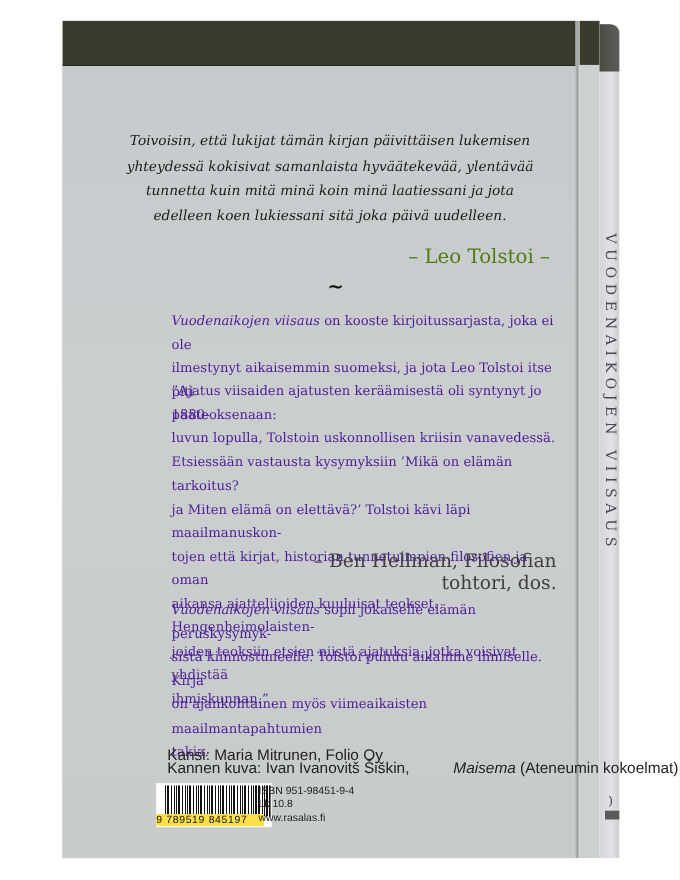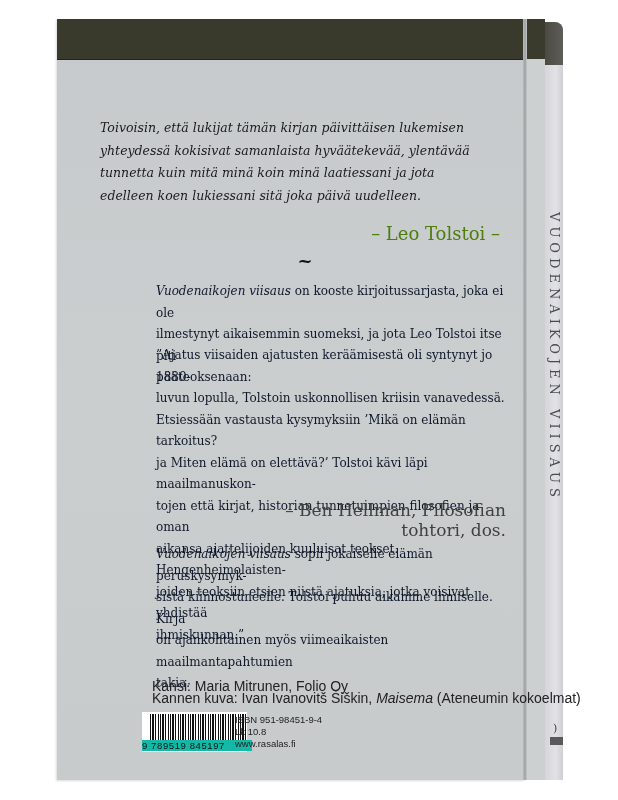--- a/index.html
+++ b/index.html
@@ -45,58 +45,58 @@
     }
     .spine-logo {
       position: absolute; left: 5px; top: 715px; width: 13px; height: 8px; background: #5a5a5a;
     }
     .spine-mark {
       position: absolute; left: 8px; top: 700px; font-size: 11px; color: #444;
     }
     .quote {
       position: absolute; left: 100px; top: 117px; width: 400px;
       font-style: italic; font-size: 12.5px; line-height: 22.5px; color: #1a1a1a;
-      text-align: left;
+      text-align: center;
     }
     .quote-author {
       position: absolute; left: 100px; top: 223px; width: 400px;
       font-size: 18px; text-align: right; color: #4d7c0f;
     }
     .ornament {
       position: absolute; left: 290px; top: 250px; width: 30px; text-align: center;
       font-size: 18px; color: #111; font-weight: bold;
     }
     .para {
       position: absolute; left: 156px; width: 344px;
-      font-size: 12px; line-height: 21.5px; color: #0f172a;
+      font-size: 12px; line-height: 21.5px; color: #4c1d95;
     }
     .para i { font-style: italic; }
     .p1 { left: 156px; top: 281px; width: 350px; }
     .p2 { top: 345px; width: 350px; }
     .p2-author { position: absolute; left: 256px; top: 500px; width: 250px; text-align: right; font-size: 17px; color: #404040; }
     .p3 { top: 544px; width: 350px; }
     .credits {
       position: absolute; left: 152px; top: 681px; font-family: "Liberation Sans", sans-serif;
       font-size: 14px; line-height: 11.5px; color: #222;
     }
-    .credits i { font-style: italic; }
+    .credits i { font-style: italic; margin-left: 36px; }
     .barcode {
       position: absolute; left: 148px; top: 714px; width: 96px; height: 28px;
       background: repeating-linear-gradient(90deg,
         #111 0px, #111 1px, #fff 1px, #fff 2px, #111 2px, #111 4px, #fff 4px, #fff 5px,
         #111 5px, #111 6px, #fff 6px, #fff 8px, #111 8px, #111 9px, #fff 9px, #fff 10px);
       border-left: 2px solid #fff;
     }
     .barcode-wrap {
       position: absolute; left: 142px; top: 712px; width: 105px; height: 40px; background: #ffffff;
     }
     .barcode-num {
-      position: absolute; left: 142px; top: 740px; width: 110px;
+      position: absolute; left: 142px; top: 740px; width: 98px;
       font-family: "Liberation Sans", sans-serif; font-size: 9.5px; color: #111; letter-spacing: 0.6px;
-      background: #14b8a6;
+      background: #fde047;
     }
     .isbn-block {
       position: absolute; left: 235px; top: 714px;
       font-family: Liberation Sans, sans-serif; font-size: 9.5px; line-height: 12px; color: #222;
     }
   </style>
 </head>
 <body>
 
 <div class="cover">

